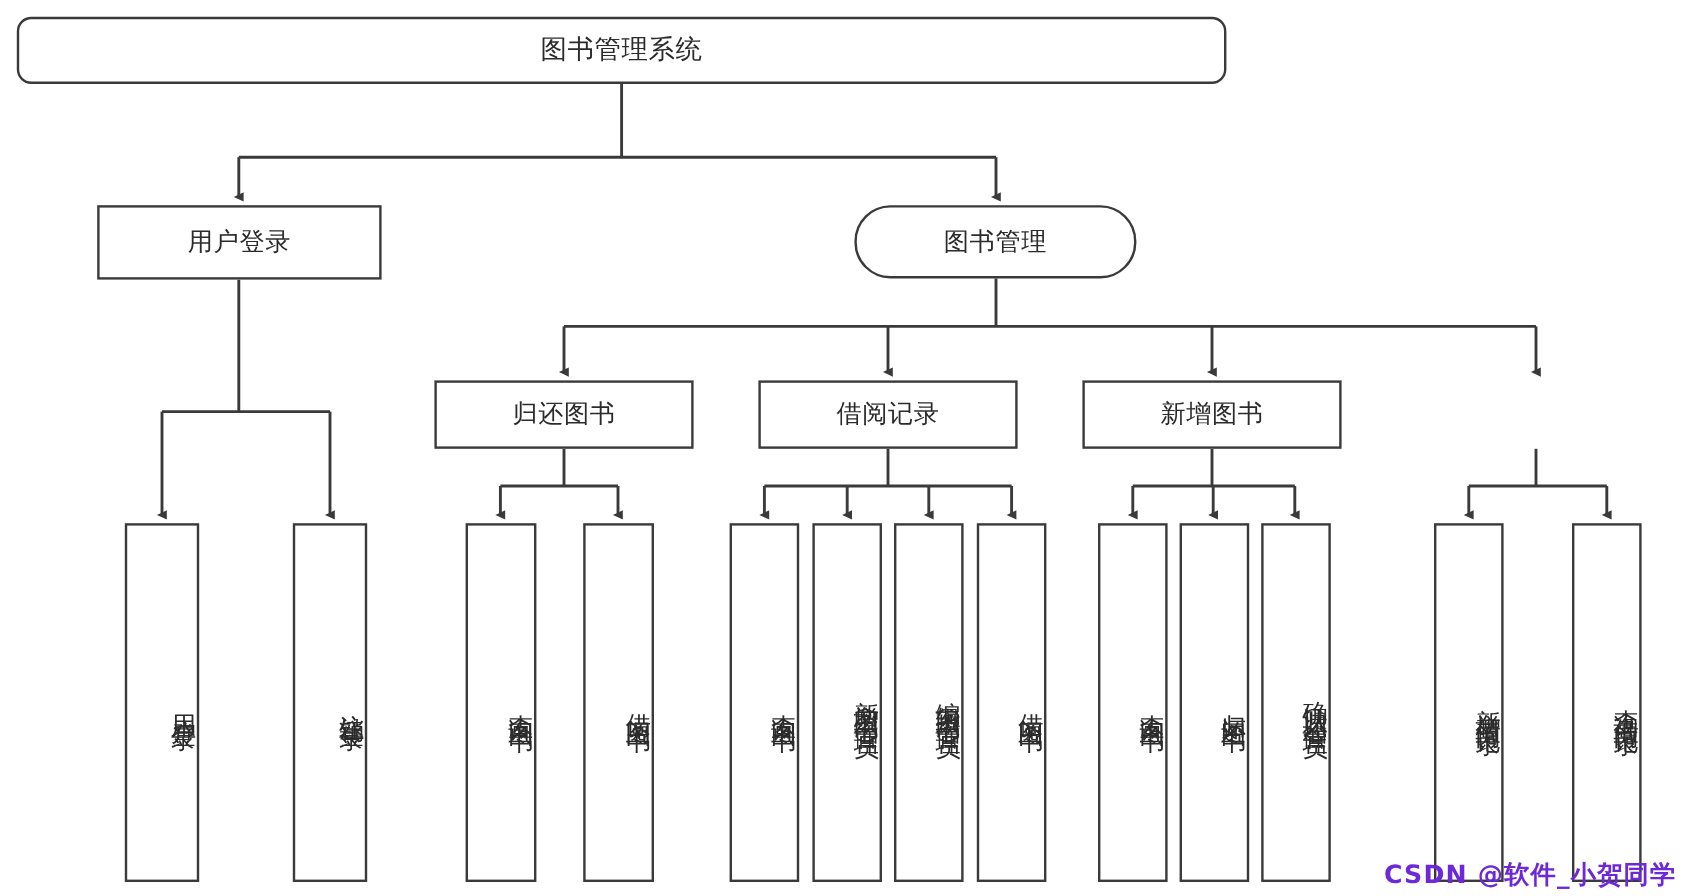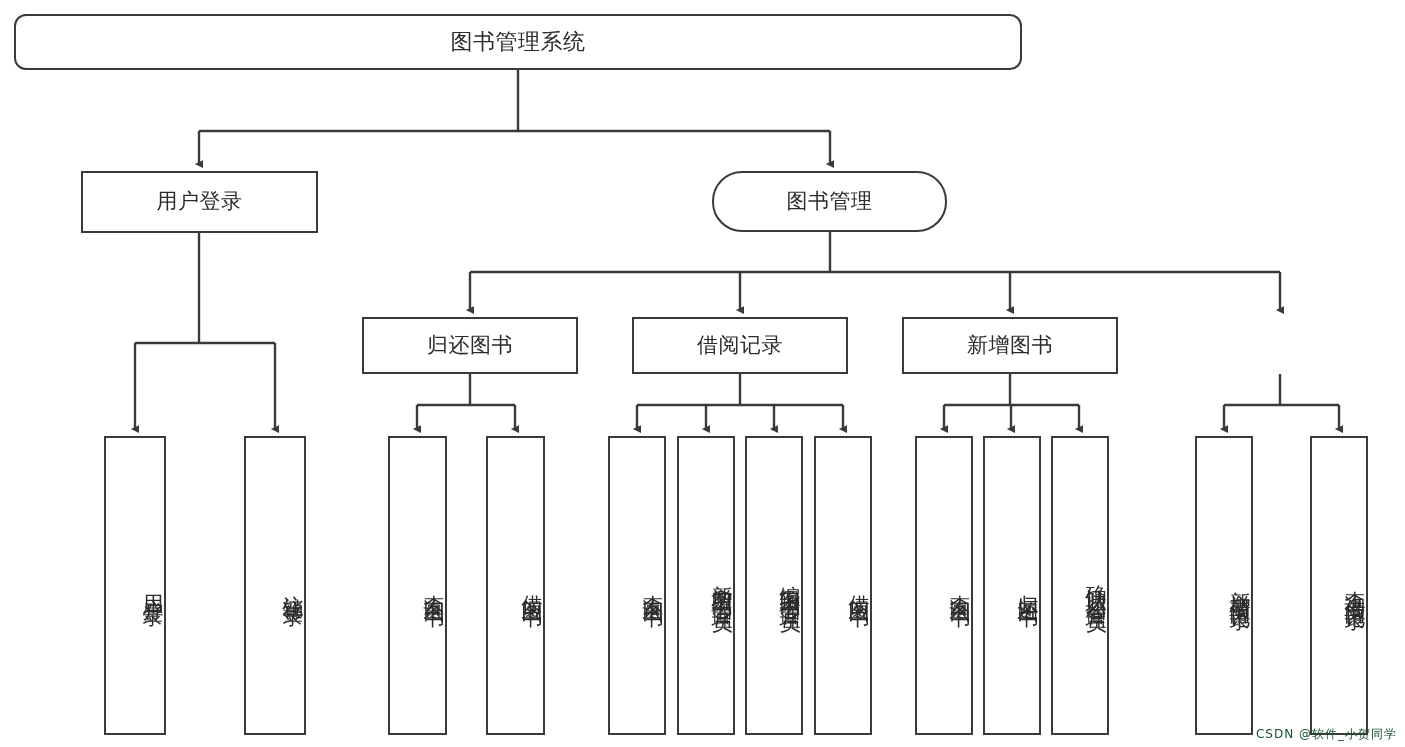--- a/index.html
+++ b/index.html
@@ -47,25 +47,26 @@
     line-height:1.05;
     padding-top:8px;
     padding-bottom:8px;
     align-items:flex-start;
     justify-content:center;
   }
   .watermark{
     position:absolute;
     right:8px;
     bottom:4px;
-    font-size:12px;
-    color:#14532d;
+    font-size:21px;
+    color:#6d28d9;
     letter-spacing:1px;
     z-index:5;
     white-space:nowrap;
+    font-weight:bold;
   }
 </style>
 </head>
 <body>
 
 <div id="canvas">
 
   <svg id="wires" viewBox="0 0 1405 747" xmlns="http://www.w3.org/2000/svg">
     <defs>
       <marker id="arrow" markerWidth="9" markerHeight="9" refX="4.2" refY="4.4" orient="auto" markerUnits="userSpaceOnUse">

